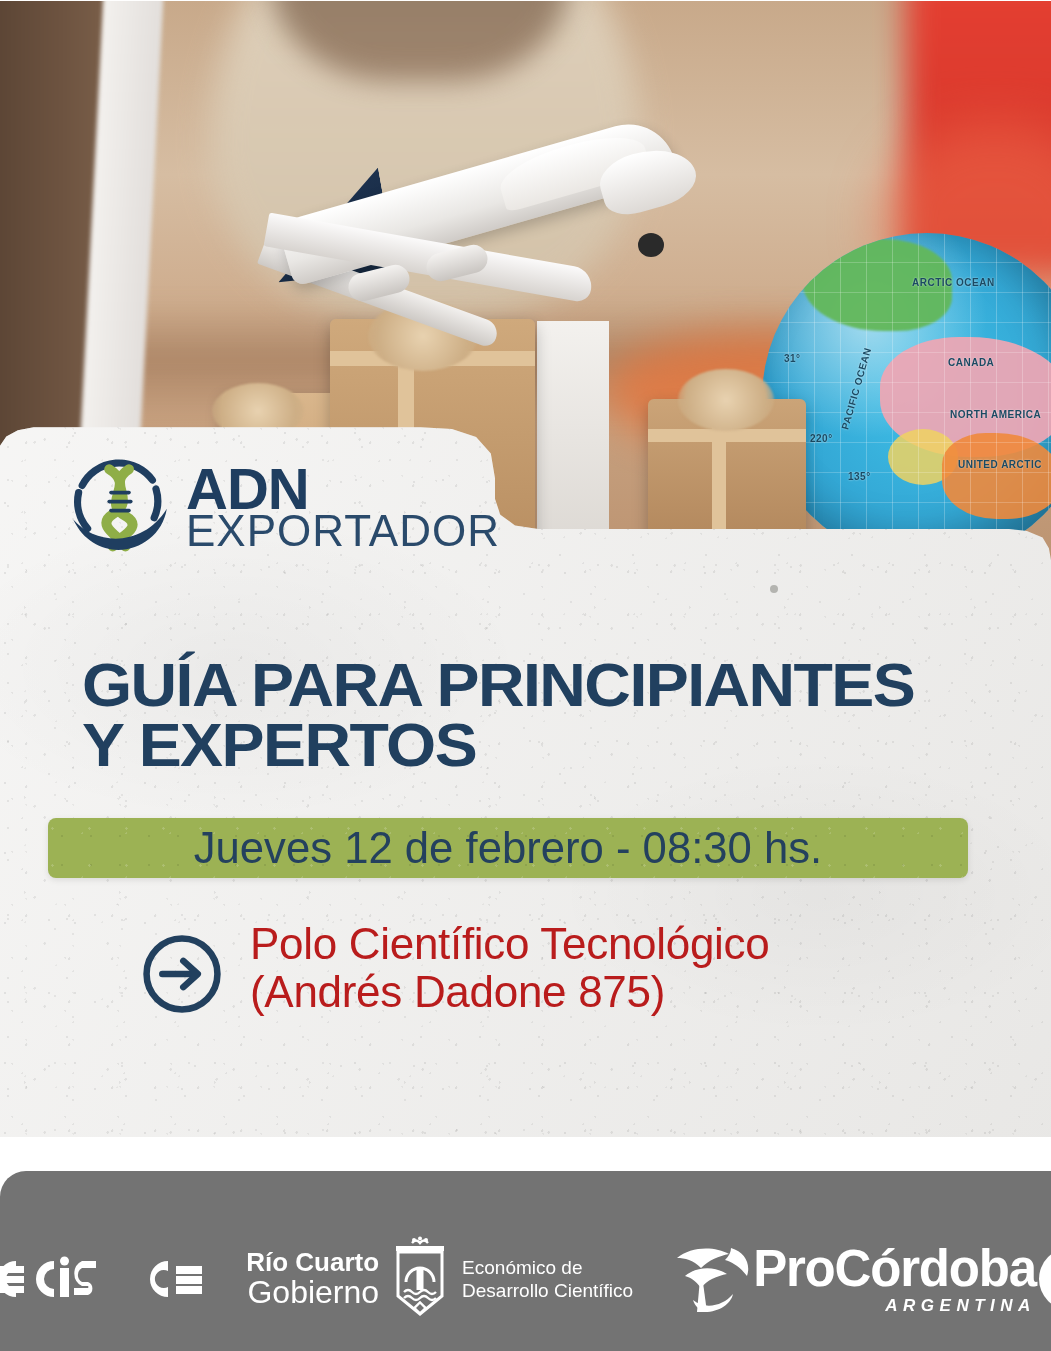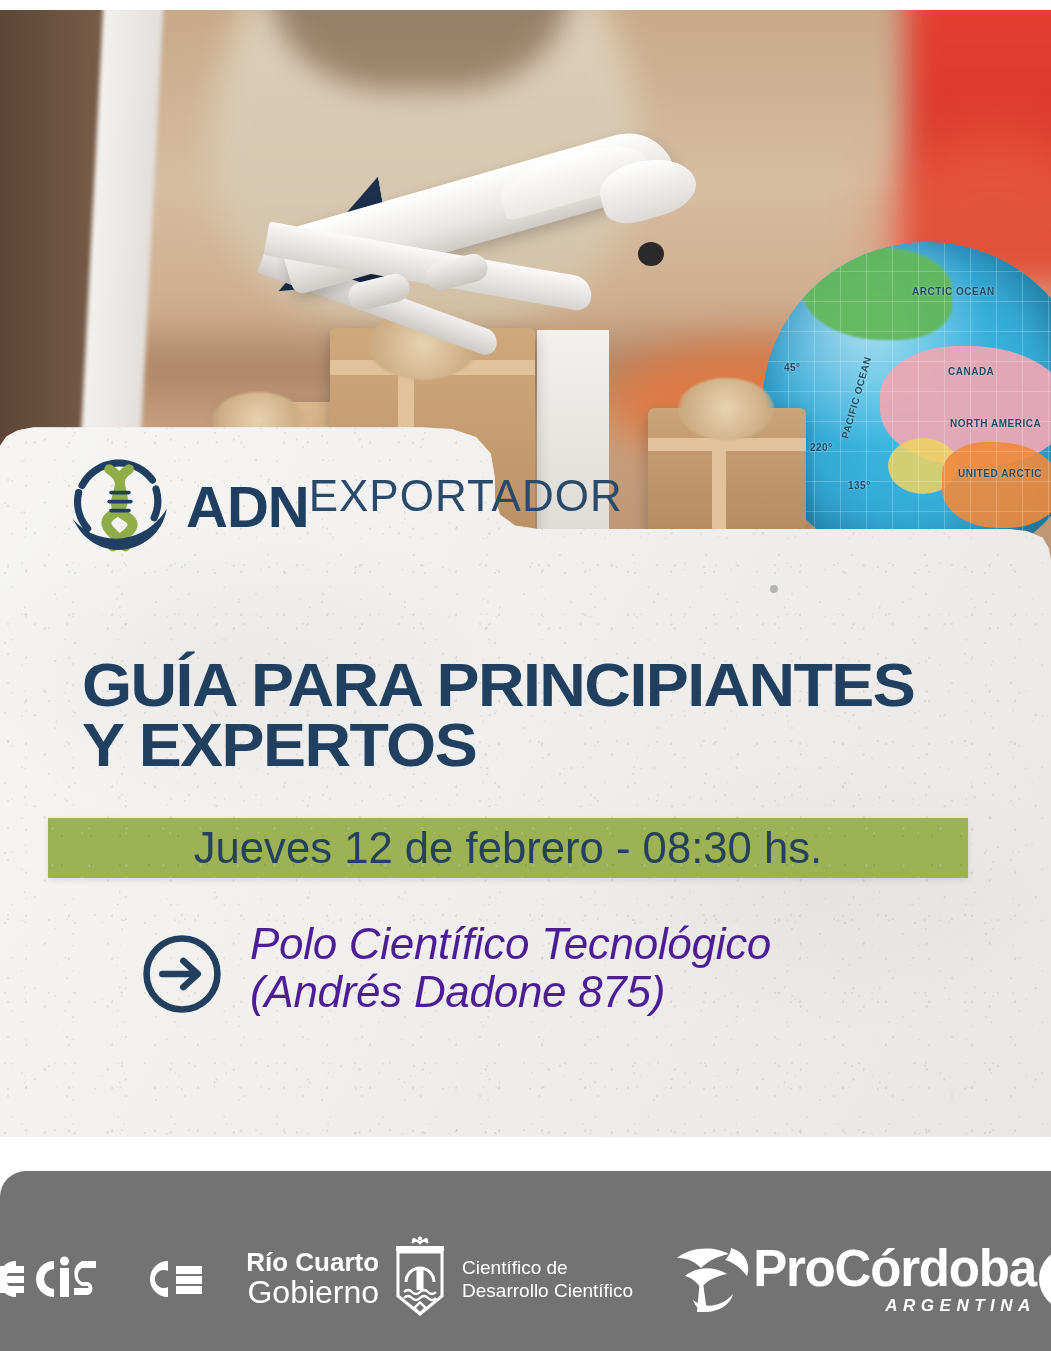--- a/index.html
+++ b/index.html
@@ -12,21 +12,21 @@
   #poster {
     position:relative;
     width:1051px;
     height:1351px;
     overflow:hidden;
     background:#ffffff;
   }
 
   
   .photo {
-    position:absolute; left:0; top:10px; width:1051px; height:620px;
+    position:absolute; left:0; top:1px; width:1051px; height:620px;
     overflow:hidden;
     background:
       radial-gradient(ellipse 220px 300px at 870px 430px, rgba(40,170,210,0.0) 0%, rgba(40,170,210,0) 100%),
       linear-gradient(180deg,#c8a98a 0%, #d6bda2 28%, #caa483 60%, #b88f6c 100%);
   }
   
   .bk-vase {
     position:absolute; left:210px; top:-120px; width:430px; height:440px;
     background:linear-gradient(180deg,#e3d6c2,#d3c2a9);
     border-radius:50% 50% 42% 42%/60% 60% 40% 40%;
@@ -230,21 +230,21 @@
     position:absolute; width:8px; height:8px; border-radius:50%;
     background:#a9a9a6; opacity:.85;
   }
 
   
   .logo-block {
     position:absolute; left:66px; top:453px;
     display:flex; align-items:center; gap:12px;
   }
   .logo-mark { width:108px; height:108px; flex:none; }
-  .logo-text { display:flex; line-height:.92; }
+  .logo-text { display:flex; flex-direction:column; line-height:.92; }
   .logo-adn {
     font-size:58px; font-weight:bold; color:#1f3e60;
     letter-spacing:-1px; font-family:"Liberation Sans", sans-serif;
   }
   .logo-exp {
     font-size:44px; color:#2a4a6b; letter-spacing:1px;
     font-family:"Liberation Sans", sans-serif; font-weight:400;
     margin-top:-4px;
   }
 
@@ -254,21 +254,21 @@
     font-size:62px; font-weight:bold; color:#21405f;
     line-height:.96; letter-spacing:-1.5px;
     transform:scaleX(1.04); transform-origin:left center;
     font-family:"Liberation Sans", sans-serif;
   }
   .headline .l2 { display:block; }
 
   
   .datebar {
     position:absolute; left:48px; top:818px; width:920px; height:60px;
-    background:#9cb254; border-radius:0;
+    background:#9cb254; border-radius:8px;
     display:flex; align-items:center; justify-content:center;
     box-shadow:0 2px 6px rgba(0,0,0,.10);
     overflow:hidden;
   }
   .datebar .dg {
     position:absolute; inset:0; opacity:.5;
     background-image:
       radial-gradient(circle at 12% 28%, rgba(255,255,255,.35) 0 1.2px, transparent 1.3px),
       radial-gradient(circle at 47% 62%, rgba(0,0,0,.16) 0 1.1px, transparent 1.2px),
       radial-gradient(circle at 78% 35%, rgba(255,255,255,.3) 0 1px, transparent 1.1px);
@@ -280,24 +280,23 @@
     letter-spacing:0px; transform:scaleX(.97);
   }
 
   
   .venue {
     position:absolute; left:140px; top:920px;
     display:flex; align-items:flex-start; gap:26px;
   }
   .venue-icon { width:84px; height:84px; flex:none; margin-top:12px; }
   .venue-text {
-    font-size:44px; color:#4c1d95; line-height:1.08;
+    font-size:44px; color:#b91c1c; line-height:1.08;
     font-family:"Liberation Sans", sans-serif; font-weight:400;
     letter-spacing:-.3px;
-    font-style:italic;
   }
 
   
   .footer {
     position:absolute; left:0; top:1135px; width:1051px; height:216px;
     background:#737373; border-radius:26px 0 0 0;margin-top:36px;
   }
   .footer-row {
     position:absolute; left:0; top:0; width:1051px; height:216px;
     display:flex; align-items:center; justify-content:center; gap:38px;
@@ -359,21 +358,21 @@
       <div class="yellow"></div>
       <div class="orange"></div>
       <div class="grat"></div>
       <div class="lbl" style="left:150px;top:44px;">ARCTIC OCEAN</div>
       <div class="lbl" style="left:186px;top:124px;">CANADA</div>
       <div class="lbl" style="left:188px;top:176px;">NORTH AMERICA</div>
       <div class="lbl" style="left:196px;top:226px;">UNITED ARCTIC</div>
       <div class="lbl" style="left:52px;top:150px;transform:rotate(-74deg);">PACIFIC OCEAN</div>
       <div class="lbl" style="left:48px;top:200px;">220°</div>
       <div class="lbl" style="left:86px;top:238px;">135°</div>
-      <div class="lbl" style="left:22px;top:120px;">45°</div>
+      <div class="lbl" style="left:22px;top:120px;">31°</div>
     </div>
 
     <div class="parcel p2"></div>
     <div class="p-white"></div>
     <div class="parcel p1"></div>
     <div class="twine tw-v1"></div>
     <div class="twine tw-h1"></div>
     <div class="knot k1"></div>
     <div class="knot k2"></div>
     <div class="parcel p3"></div>
@@ -482,21 +481,21 @@
           <circle cx="26" cy="4" r="2" fill="#fff"></circle>
           <circle cx="32" cy="2.5" r="2" fill="#fff"></circle>
           <circle cx="38" cy="4" r="2" fill="#fff"></circle>
           <path d="M18 46 A14 14 0 0 1 46 46" fill="none" stroke="#fff" stroke-width="3"></path>
           <rect x="28.5" y="32" width="7" height="22" fill="#fff"></rect>
           <path d="M16 56 q4 -4 8 0 q4 4 8 0 q4 -4 8 0 q4 4 8 0" fill="none" stroke="#fff" stroke-width="2.4"></path>
           <path d="M16 62 q4 -4 8 0 q4 4 8 0 q4 -4 8 0 q4 4 8 0" fill="none" stroke="#fff" stroke-width="2.4"></path>
           <rect x="28" y="68" width="8" height="8" fill="none" stroke="#fff" stroke-width="2.4" transform="rotate(45 32 72)"></rect>
         </svg>
         <div class="sec-text">
-          <div>Científico de</div>
+          <div>Económico de</div>
           <div>Desarrollo Científico</div>
         </div>
       </div>
 
       <div class="flogo">
         <svg width="86" height="74" viewBox="0 0 86 74">
           <path d="M6 16 C20 4 44 4 58 12 C48 14 38 18 30 26 C22 18 14 16 6 16 Z" fill="#fff"></path>
           <path d="M60 6 C74 10 80 22 76 34 C70 26 62 20 54 18 C58 14 60 10 60 6 Z" fill="#fff"></path>
           <path d="M14 34 C26 24 44 24 56 32 C46 34 36 38 30 46 C24 38 20 36 14 34 Z" fill="#fff"></path>
           <path d="M30 26 L36 70 L26 70 Z" fill="#fff"></path>

